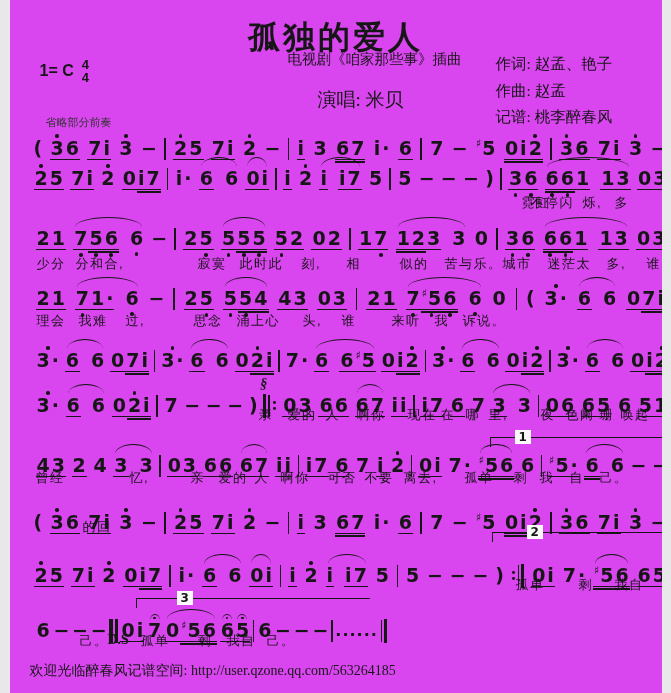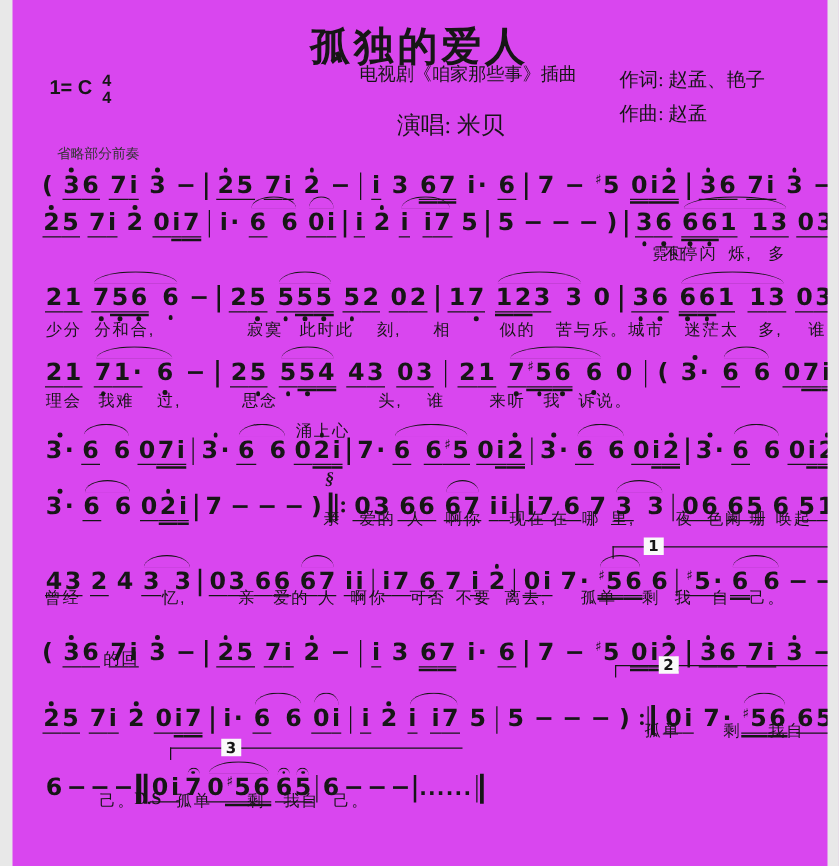--- a/index.html
+++ b/index.html
@@ -62,20 +62,21 @@
     <span class="frac">
       <span>4</span>
       <span>4</span>
     </span>
   </div>
 
   <div class="src">电视剧《咱家那些事》插曲</div>
   <div class="singer">演唱: 米贝</div>
   <div class="cred" style="top:54px">作词: 赵孟、艳子</div>
   <div class="cred" style="top:81px">作曲: 赵孟</div>
+  <div class="cred" style="top:107px">记谱: 桃李醉春风</div>
   <div class="prelude">省略部分前奏</div>
 
   <div id="score">
       <div class="line" style="top: 130px; left: 24px; width: 642px;">
         <span class="tok">
           <div class="ab"></div>
           <div class="main paren">(</div>
           <div class="bl"></div>
         </span>
         <span class="grp">
@@ -2545,21 +2546,21 @@
       <span class="lyr" style="left: 390px; top: 255px;">似的</span>
       <span class="lyr" style="left: 435px; top: 255px;">苦与乐。</span>
       <span class="lyr" style="left: 493px; top: 255px;">城市</span>
       <span class="lyr" style="left: 538px; top: 255px;">迷茫太</span>
       <span class="lyr" style="left: 597px; top: 255px;">多,</span>
       <span class="lyr" style="left: 637px; top: 255px;">谁</span>
       <span class="lyr" style="left: 27px; top: 312px;">理会</span>
       <span class="lyr" style="left: 69px; top: 312px;">我难</span>
       <span class="lyr" style="left: 116px; top: 312px;">过,</span>
       <span class="lyr" style="left: 184px; top: 312px;">思念</span>
-      <span class="lyr" style="left: 227px; top: 312px; margin-top: 24px;">涌上心</span>
+      <span class="lyr" style="left: 227px; top: 312px;">涌上心</span>
       <span class="lyr" style="left: 293px; top: 312px;">头,</span>
       <span class="lyr" style="left: 332px; top: 312px;">谁</span>
       <span class="lyr" style="left: 382px; top: 312px;">来听</span>
       <span class="lyr" style="left: 425px; top: 312px;">我</span>
       <span class="lyr" style="left: 453px; top: 312px;">诉说。</span>
       <span class="lyr" style="left: 249px; top: 406px;">亲</span>
       <span class="lyr" style="left: 278px; top: 406px;">爱的</span>
       <span class="lyr" style="left: 316px; top: 406px;">人</span>
       <span class="lyr" style="left: 347px; top: 406px;">啊你</span>
       <span class="lyr" style="left: 398px; top: 406px;">现在</span>
@@ -2600,13 +2601,14 @@
         <span class="vlabel" style="left: 24px;">1</span>
       </div>
       <div class="volta" style="left: 482px; top: 532px; width: 183px;">
         <span class="vlabel" style="left: 34px;">2</span>
       </div>
       <div class="volta" style="left: 126px; top: 598px; width: 233px;">
         <span class="vlabel" style="left: 40px;">3</span>
       </div>
     </div>
 
+  <div class="footer">欢迎光临醉春风记谱空间: http://user.qzone.qq.com/563264185</div>
 </div>
 
 </body></html>

